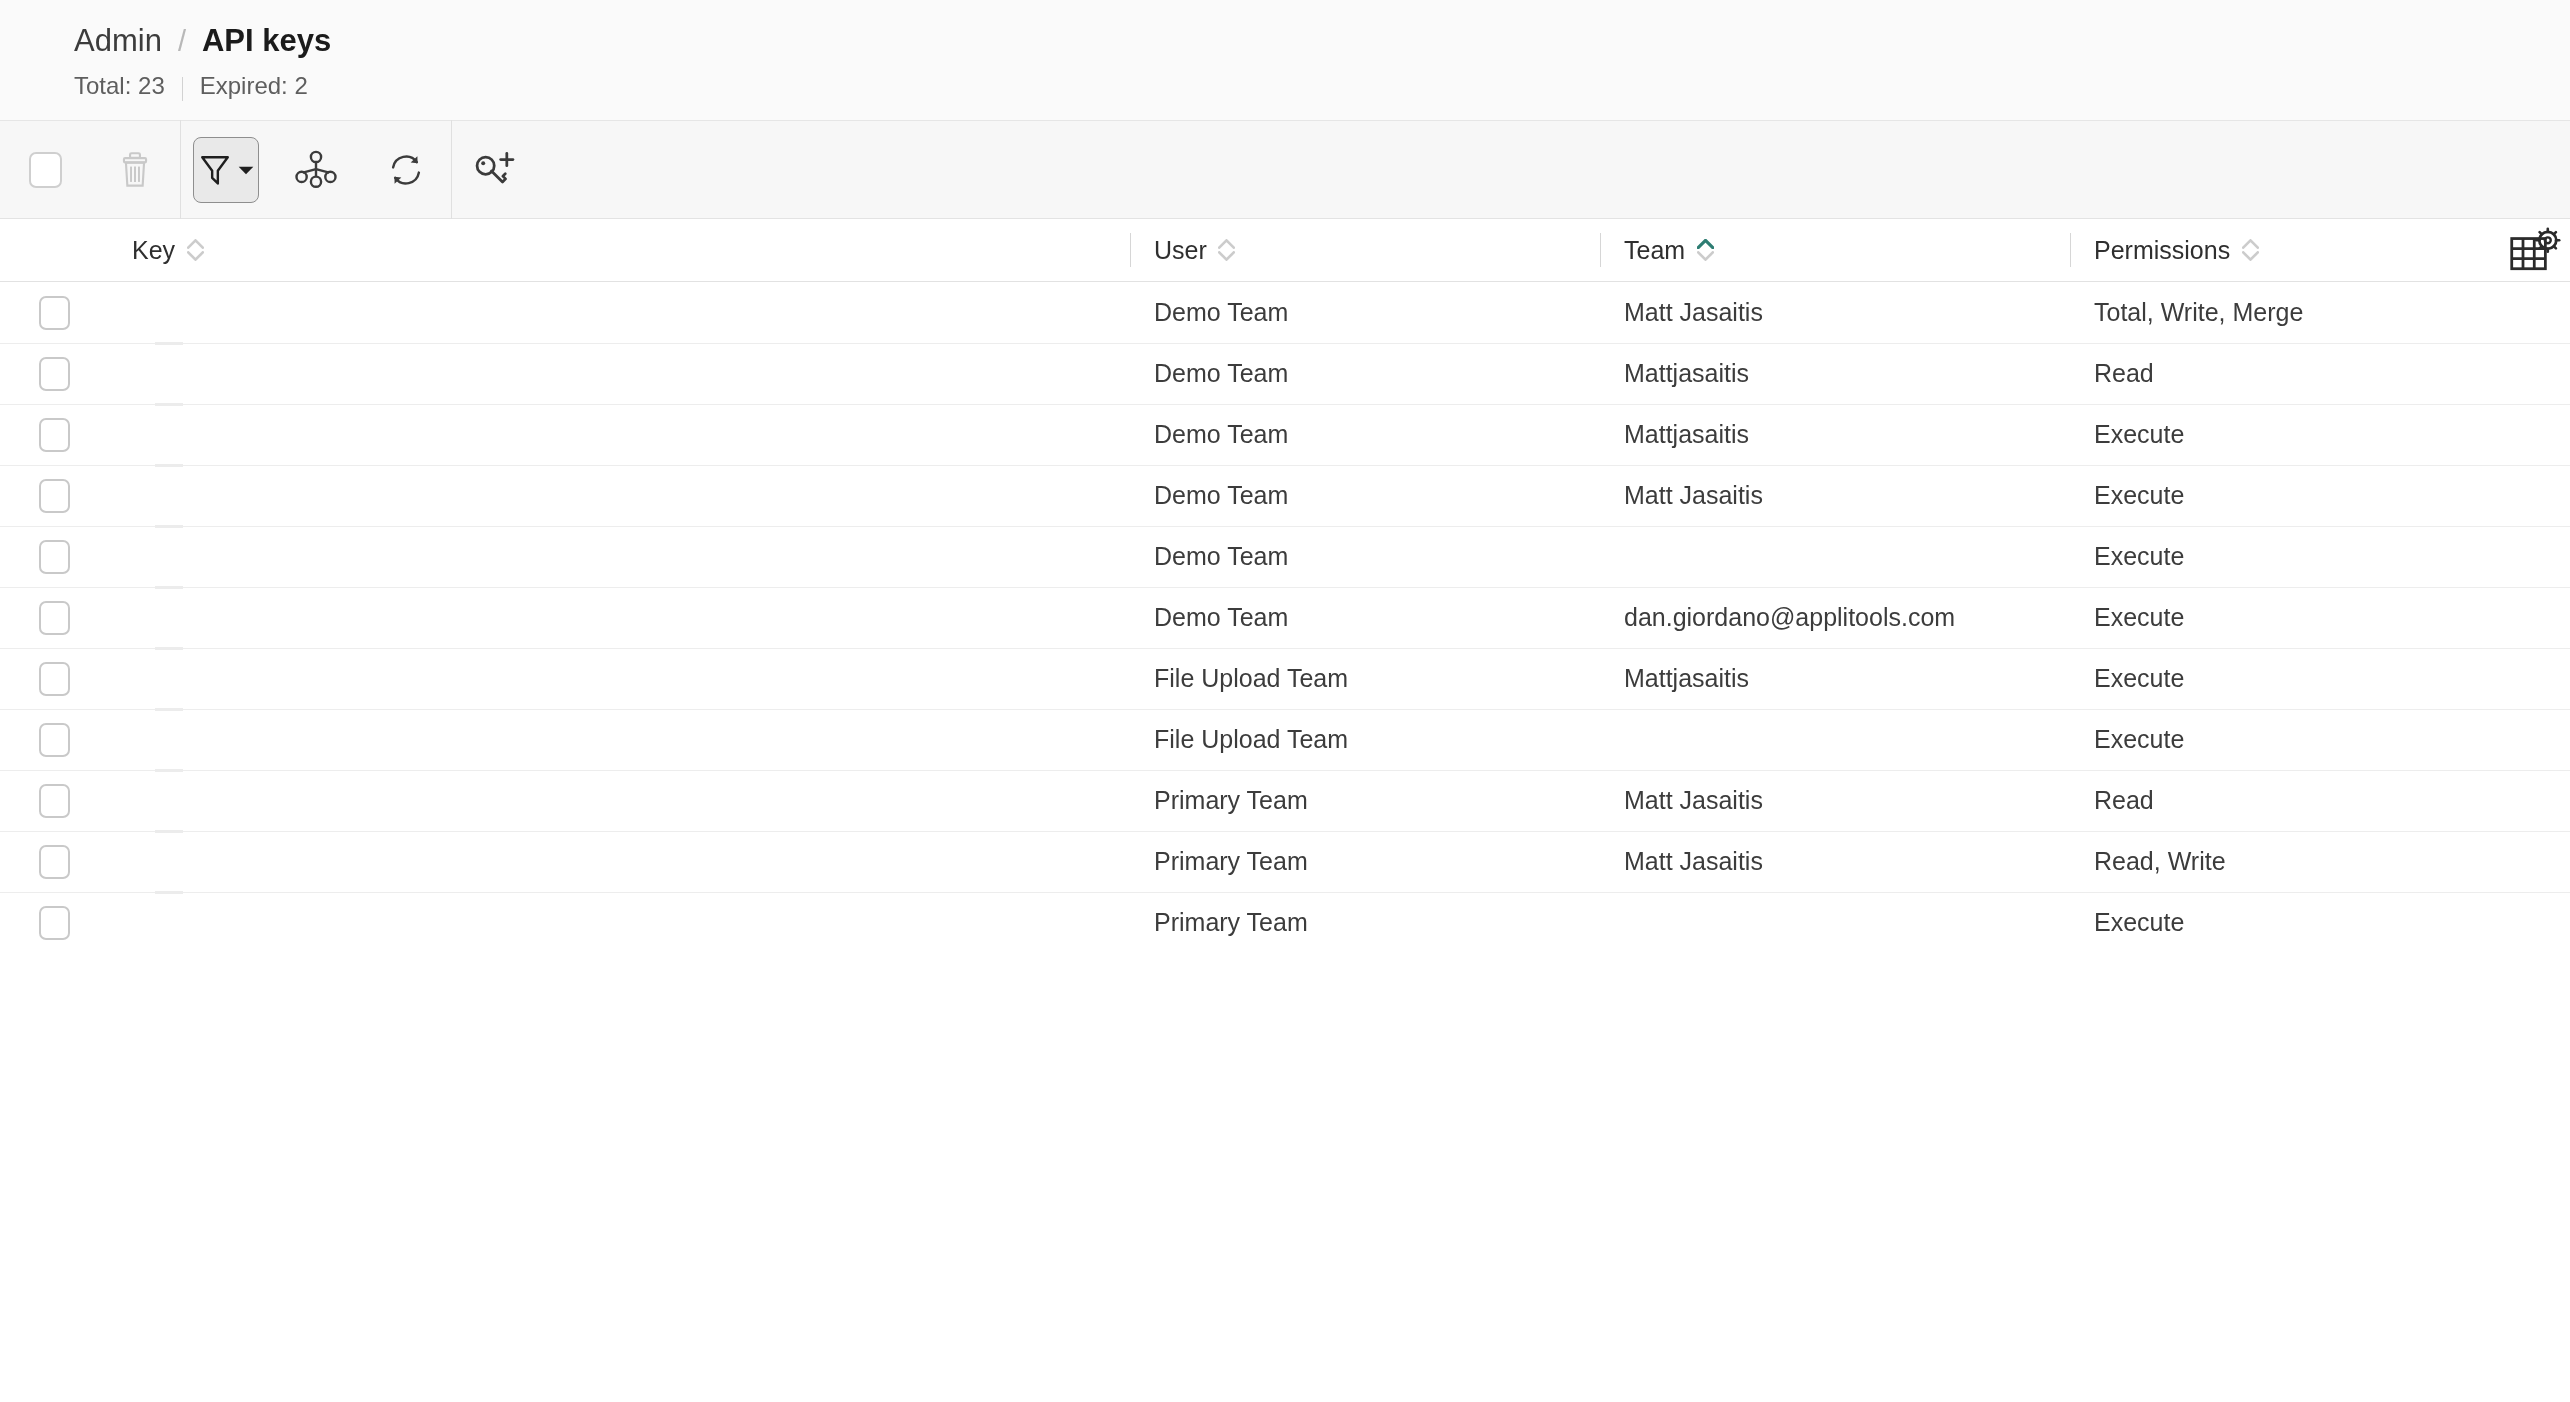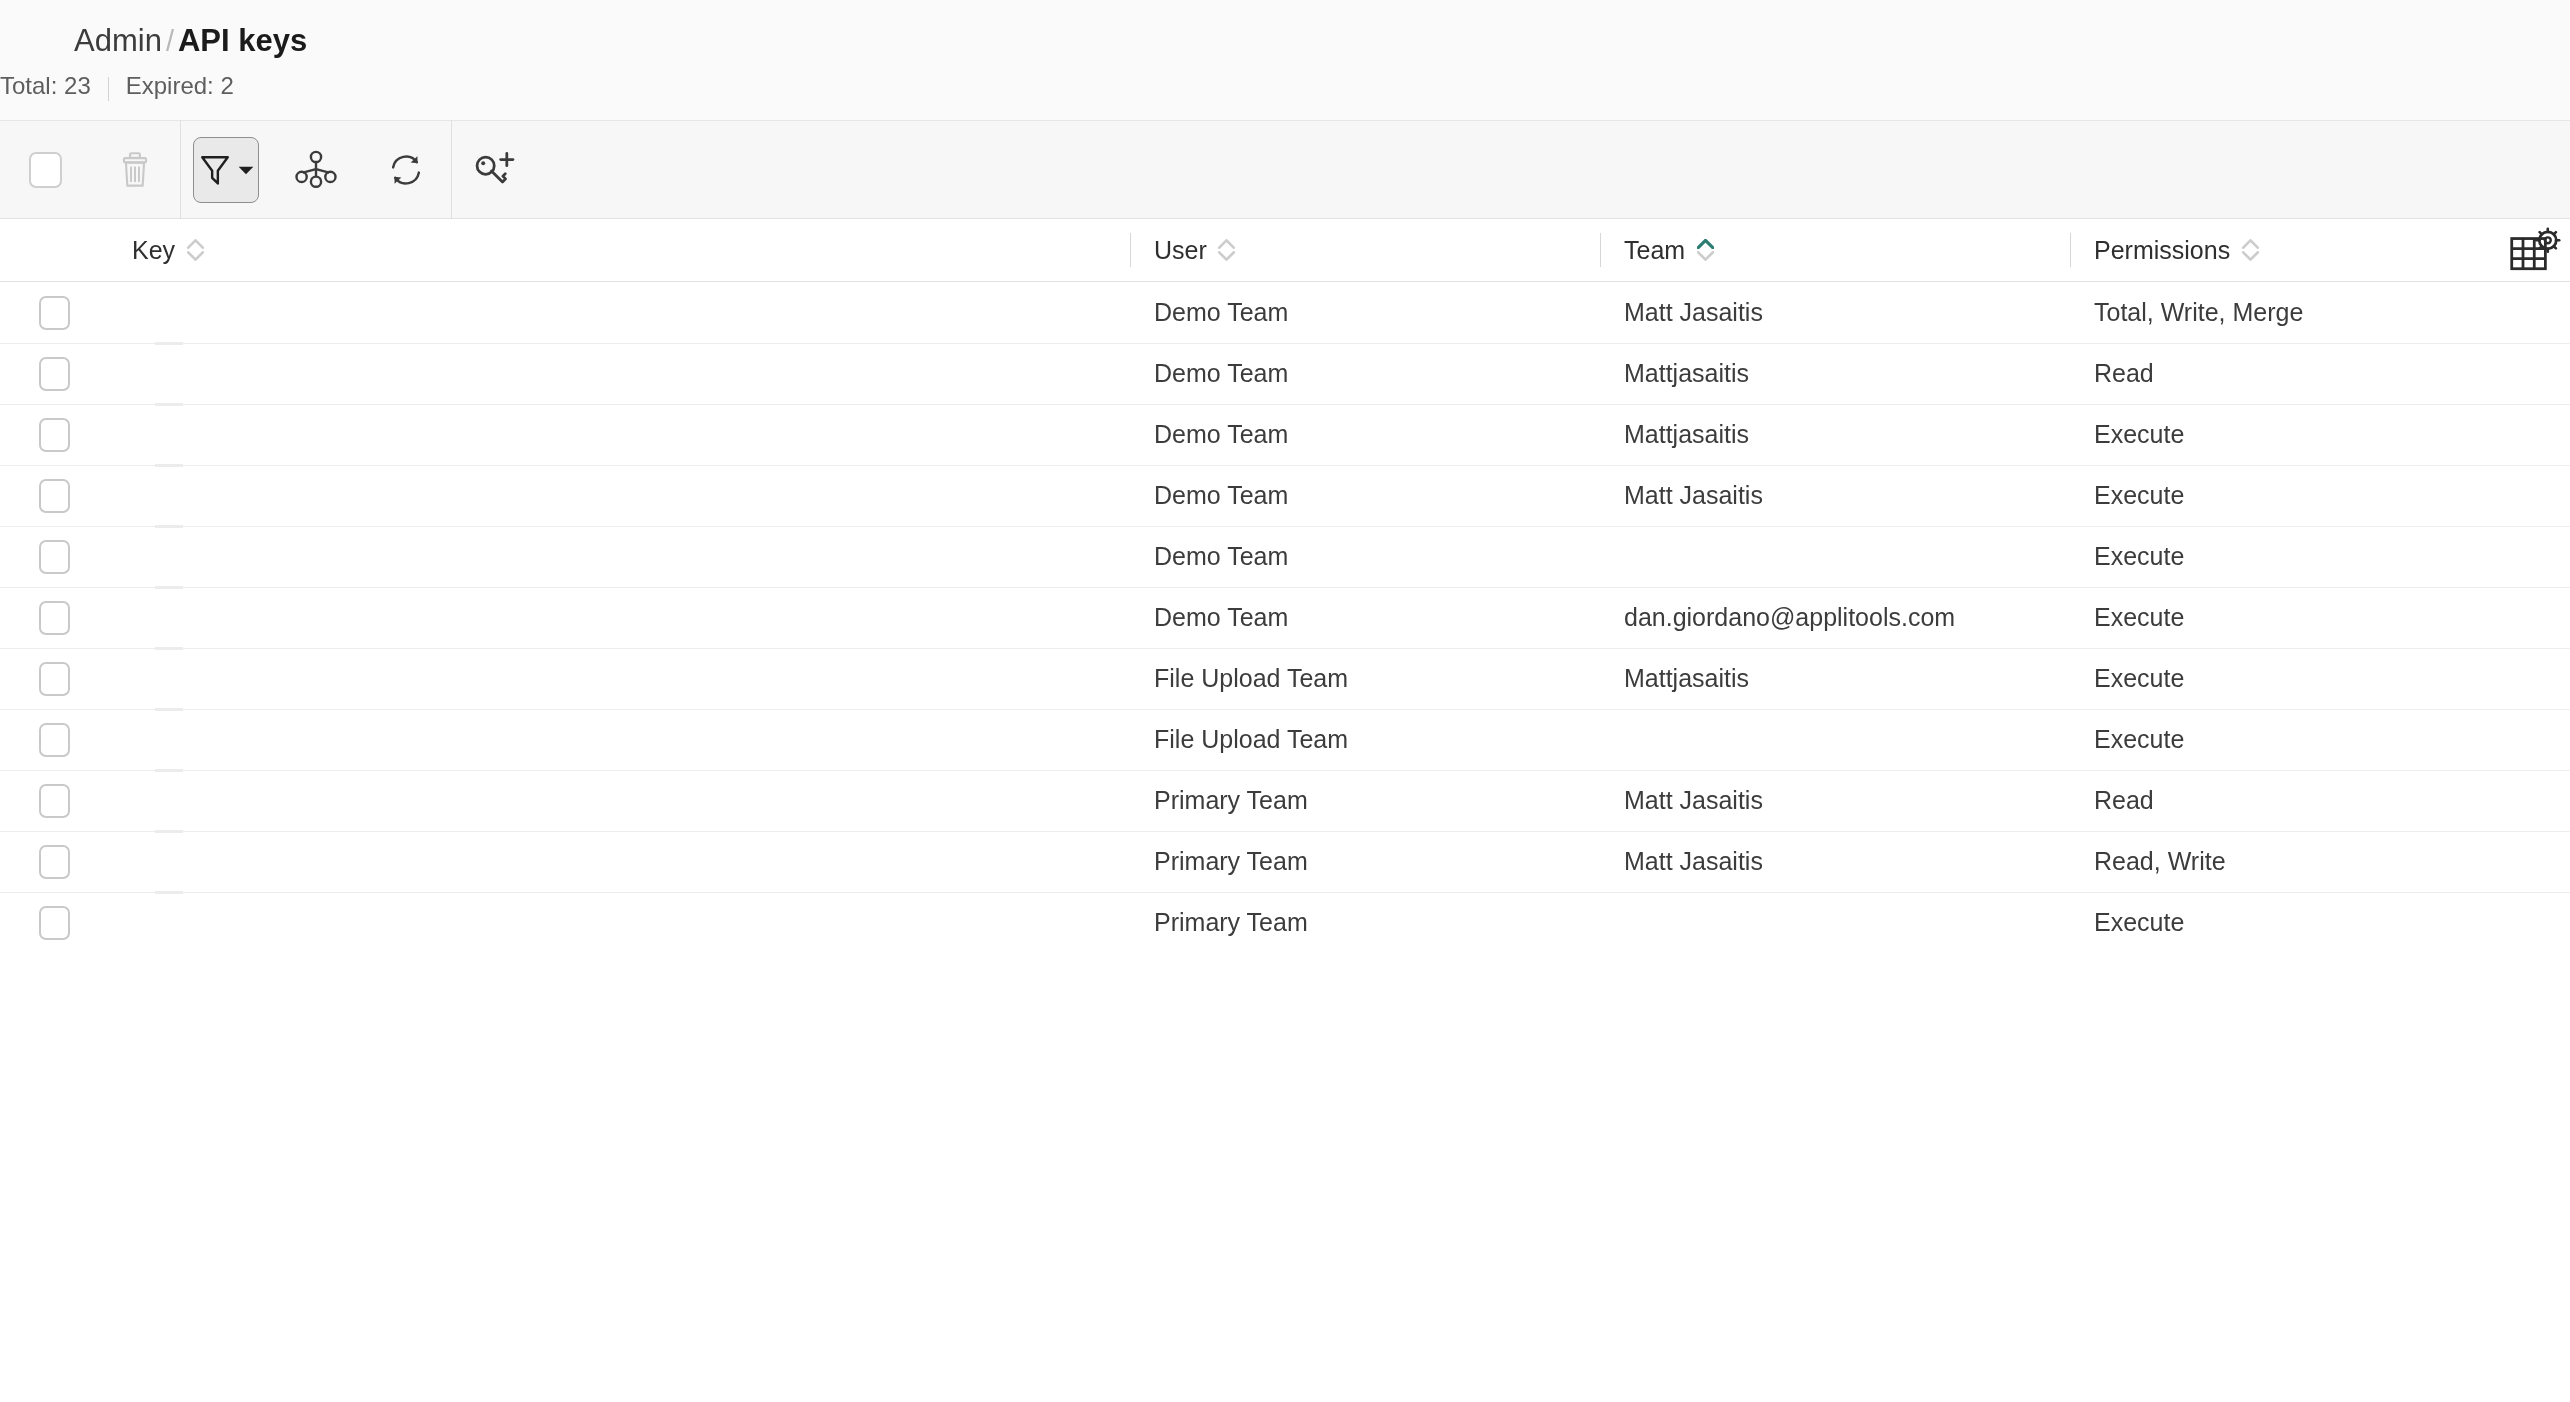--- a/index.html
+++ b/index.html
@@ -18,21 +18,21 @@
   
   .page-header {
     background: #fafafa;
     padding: 24px 0 0 0;
     height: 120px;
     box-sizing: border-box;
   }
   .breadcrumb {
     display: flex;
     align-items: baseline;
-    gap: 4px;
+    gap: 16px;
     padding-left: 74px;
     font-size: 31px;
     line-height: 1.1;
   }
   .crumb-parent {
     color: #3c3c3c;
     font-weight: 400;
     cursor: pointer;
   }
   .crumb-sep {
@@ -41,20 +41,21 @@
     font-size: 29px;
   }
   .crumb-current {
     color: #1b1b1b;
     font-weight: 700;
   }
   .meta-line {
     display: flex;
     align-items: center;
     gap: 0;
+    padding-left: 74px;
     margin-top: 14px;
     font-size: 24px;
     color: #5e5e5e;
   }
   .meta-item { white-space: nowrap; }
   .meta-divider {
     display: inline-block;
     width: 1px;
     height: 24px;
     background: #d2d2d2;

